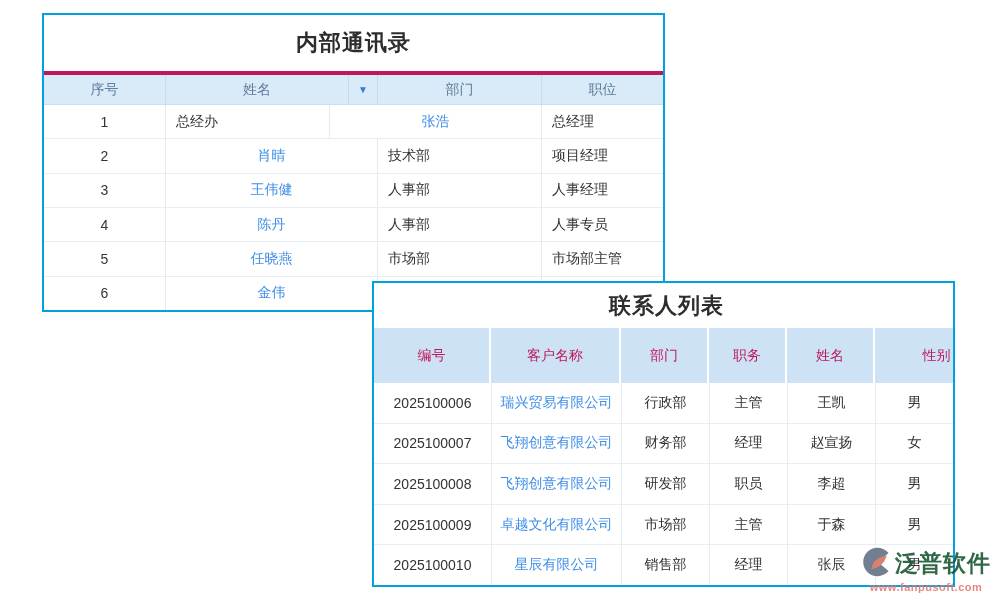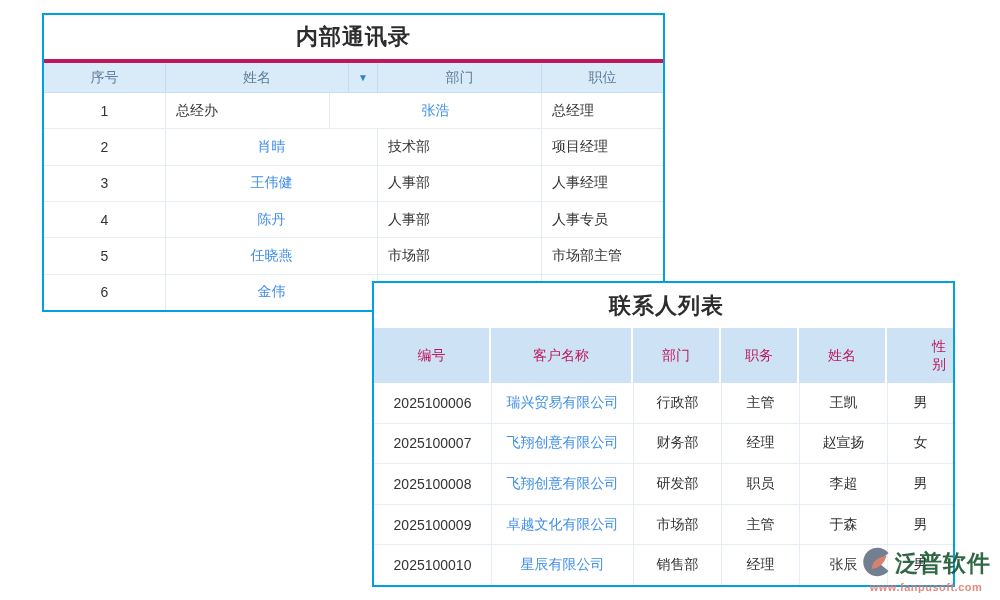--- a/index.html
+++ b/index.html
@@ -19,21 +19,21 @@
     flex-direction:column;
   }
   #card-directory { left:42px; top:13px;  width:623px; height:299px; }
   #card-contacts  { left:372px; top:281px; width:583px; height:306px; z-index:5; }
 
   .card-title {
     display:flex; align-items:center; justify-content:center;
     font-weight:bold; font-size:22px; color:#2d2d2d;
     letter-spacing:1px; flex:0 0 auto; background:#ffffff;
   }
-  #card-directory .card-title { height:44px; }
+  #card-directory .card-title { height:56px; }
   #card-contacts  .card-title { height:45px;margin-left:6px; }
 
   .hdr-row { display:flex; flex:0 0 auto; }
   #card-directory .hdr-row {
     height:34px; background:#d9eaf8;
     border-top:4px solid #be185d; border-bottom:1px solid #c9def0;
   }
   #card-contacts .hdr-row { height:55px; background:#cde2f4; }
 
   .hdr-cell {
@@ -58,21 +58,21 @@
   .d-name { width:183px; }
   .d-arrow{ width:29px; }
   .d-dept { width:164px; }
   .d-pos  { flex:1; }
   .row .d-name { width:212px; }                
   .row .d-name, .row .d-dept, .row .d-pos { border-left:1px solid #e2eaf2; }
   .row .d-dept, .row .d-pos { justify-content:flex-start; padding-left:10px; }
 
   
   .c-id     { width:117px; }
-  .c-company{ width:142px; }
+  .c-company{ width:130px; }
   .c-dept   { width:88px; }
   .c-duty   { width:78px; }
   .c-name   { width:88px; }
   .c-gender { flex:1; }
   .row .c-company, .row .c-dept, .row .c-duty,
   .row .c-name, .row .c-gender { border-left:1px solid #e6edf4; }
 
   .link { color:#3f8ee8; cursor:pointer; }
   .name-hdr { color:#e8833f; }
   .sort-arrow { font-size:10px; color:#2f80d0; cursor:pointer; line-height:1; }

